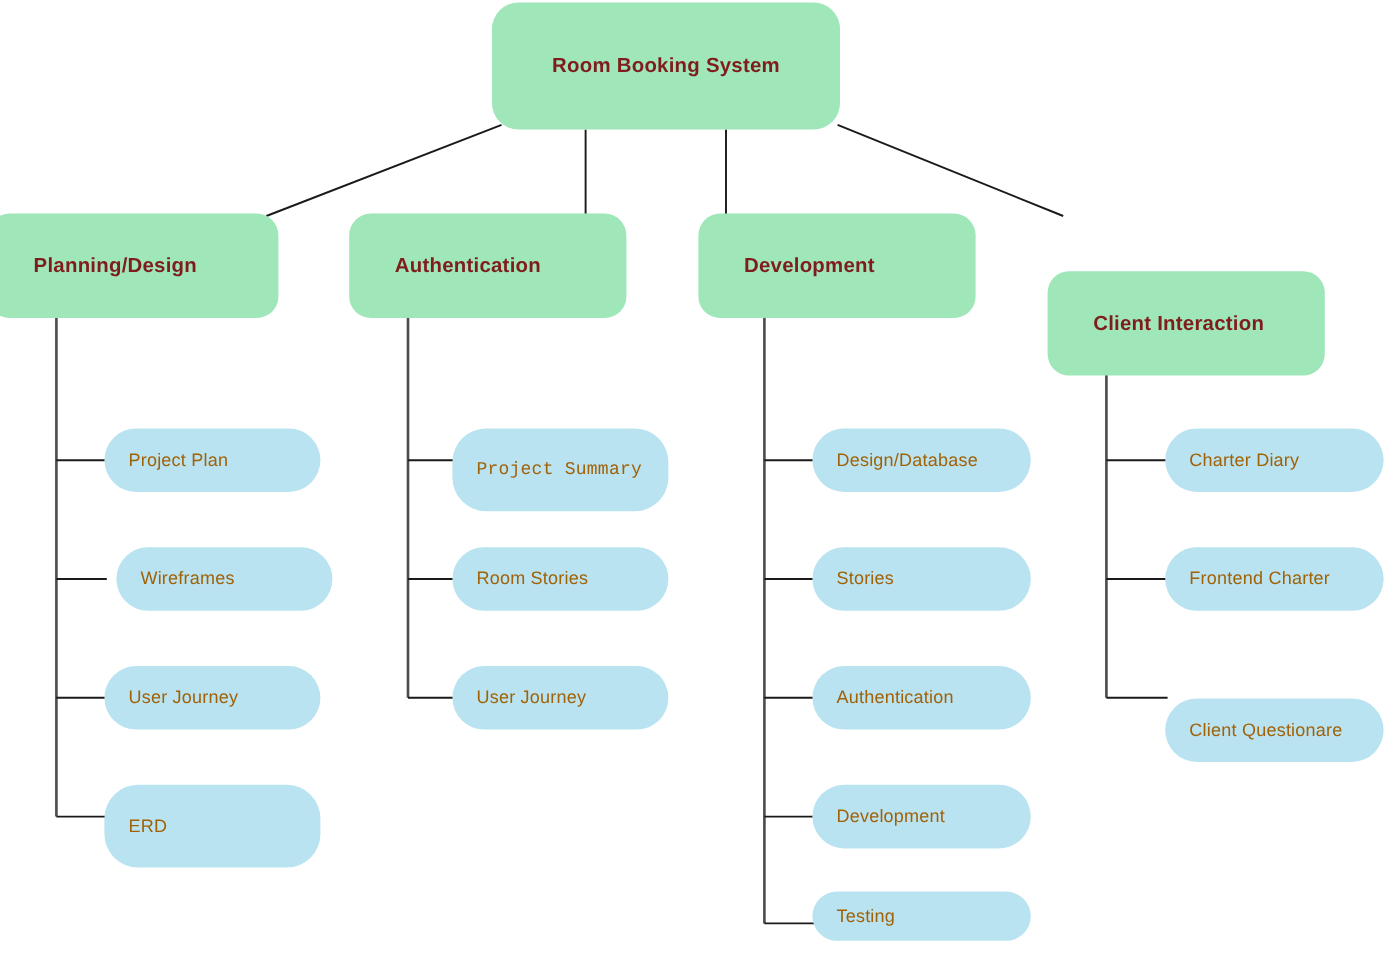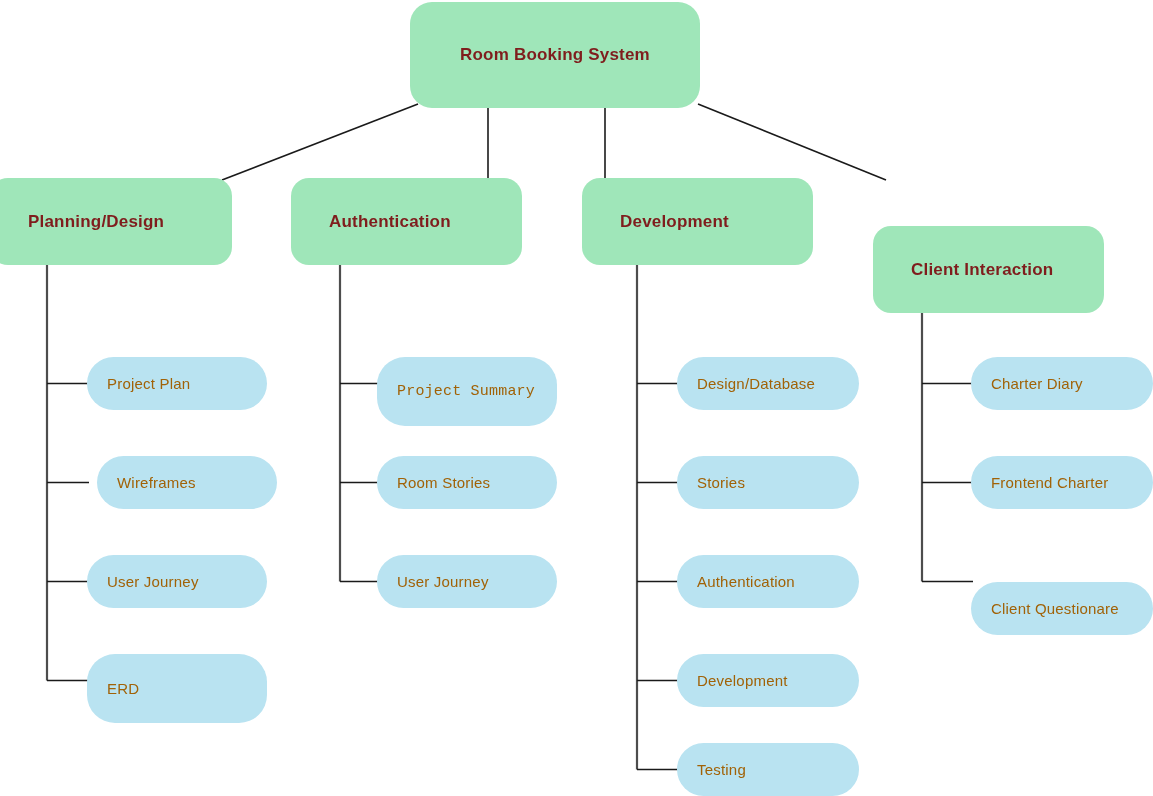--- a/index.html
+++ b/index.html
@@ -137,21 +137,21 @@
       </div>
       <div class="node node-leaf" style="left: 677px; top: 456px; width: 182px; height: 53px;">
         <span>Stories</span>
       </div>
       <div class="node node-leaf" style="left: 677px; top: 555px; width: 182px; height: 53px;">
         <span>Authentication</span>
       </div>
       <div class="node node-leaf" style="left: 677px; top: 654px; width: 182px; height: 53px;">
         <span>Development</span>
       </div>
-      <div class="node node-leaf" style="left: 677px; top: 743px; width: 182px; height: 53px;">
+      <div class="node node-leaf" style="left: 677px; top: 743px; width: 182px; height: 41px;">
         <span>Testing</span>
       </div>
       <div class="node node-branch" style="left: 873px; top: 178px; width: 231px; height: 87px; margin-top: 48px;">
         <span>Client Interaction</span>
       </div>
       <div class="node node-leaf" style="left: 971px; top: 357px; width: 182px; height: 53px;">
         <span>Charter Diary</span>
       </div>
       <div class="node node-leaf" style="left: 971px; top: 456px; width: 182px; height: 53px;">
         <span>Frontend Charter</span>

